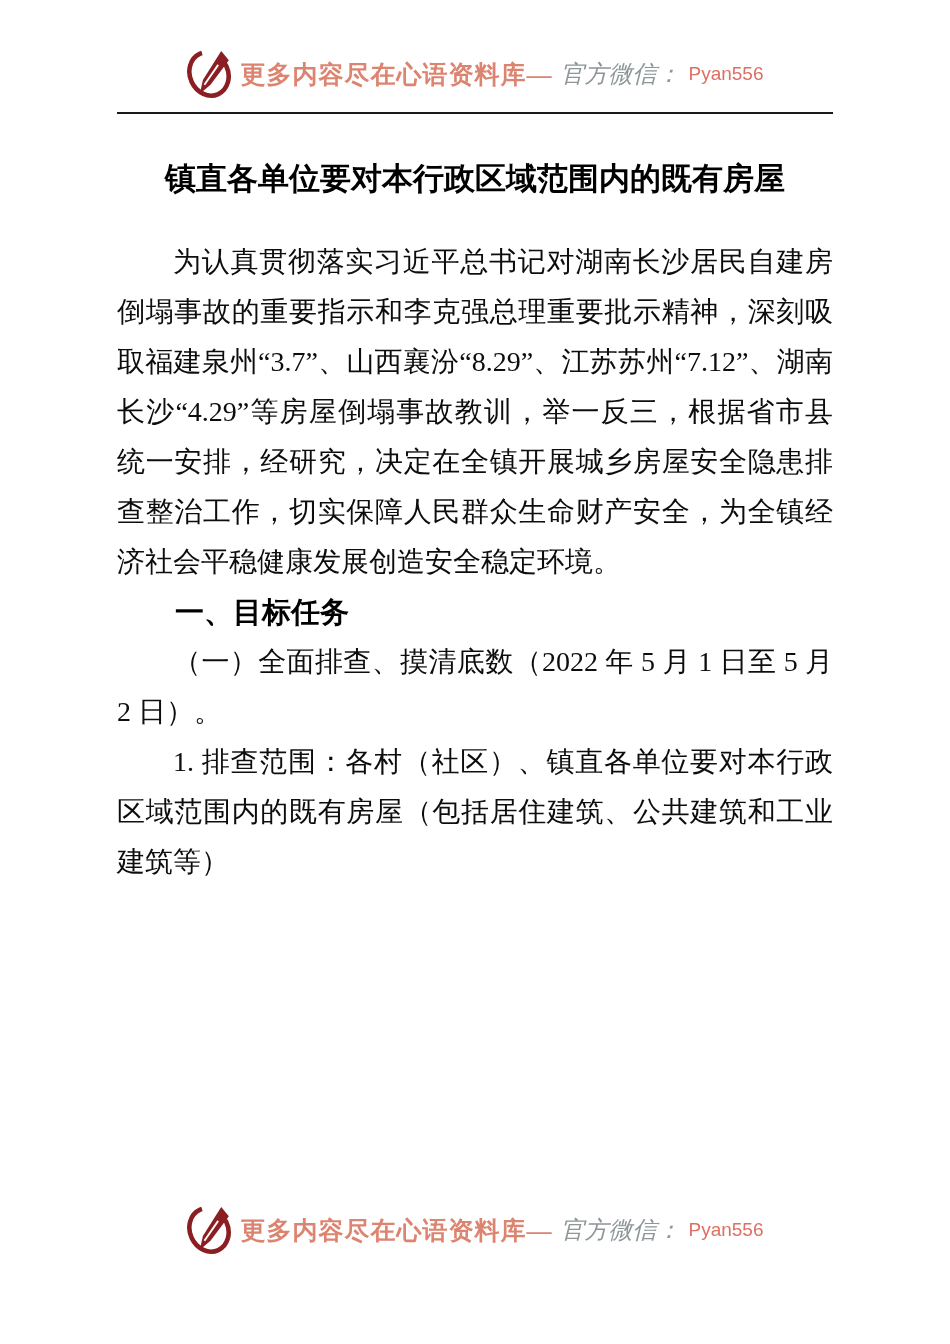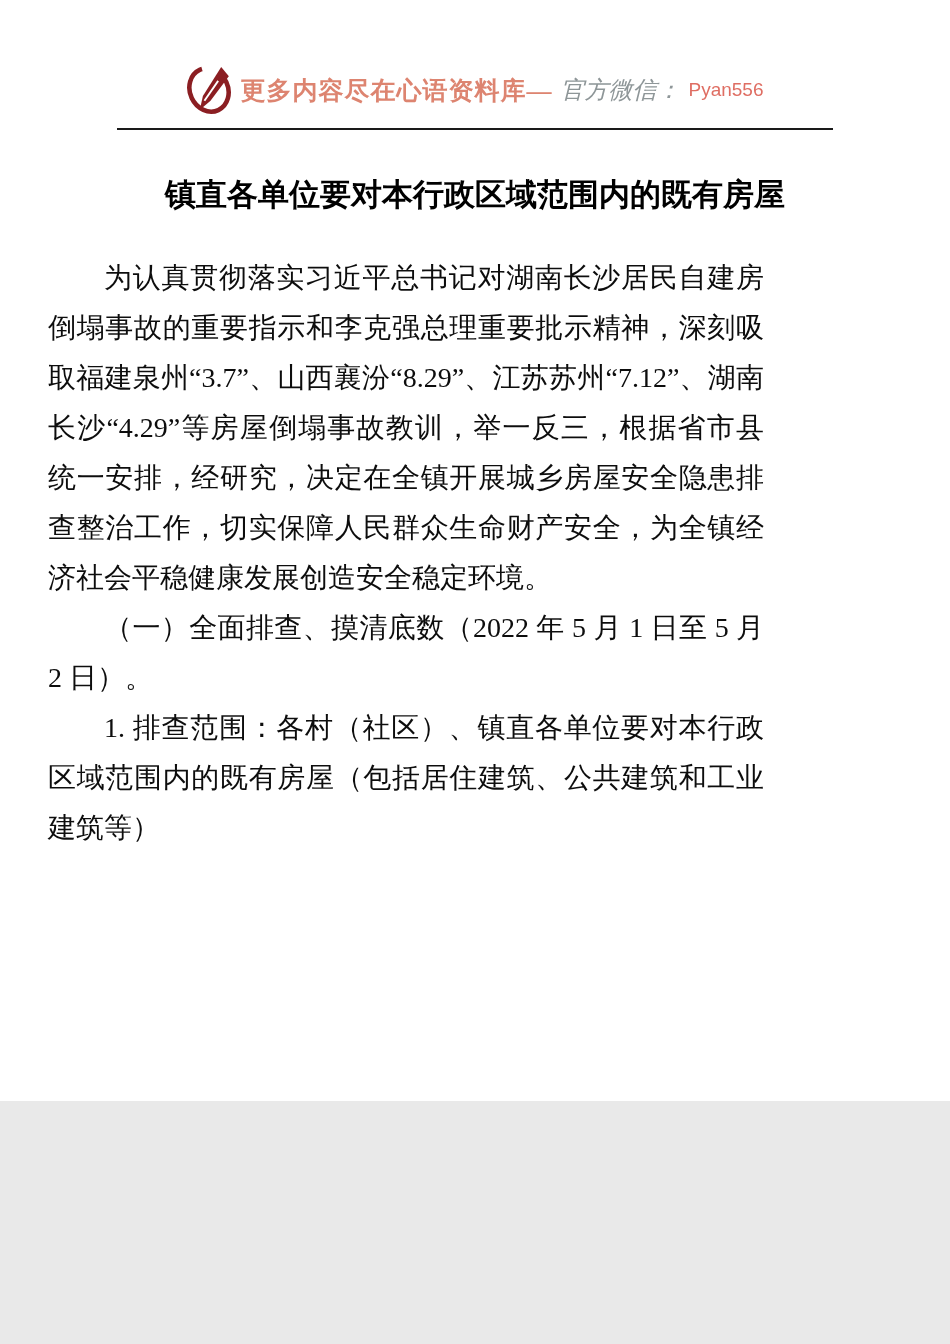--- a/index.html
+++ b/index.html
@@ -1,23 +1,23 @@
 <!DOCTYPE html>
 <html><head>
 <meta charset="utf-8">
 <style>
   html, body { margin: 0; padding: 0; background: #e9e9e9; }
   .page {
     position: relative;
     width: 950px;
-    height: 1101px;
+    height: 1344px;
     margin: 0 auto;
     background: #ffffff;
     box-sizing: border-box;
-    padding-top: 60px;
+    padding-top: 44px;
     overflow: hidden;
     font-family: "Liberation Serif", "DejaVu Serif", serif;
     color: #111111;
   }
 
   
   .wm {
     display: flex;
     align-items: center;
     justify-content: center;
@@ -61,21 +61,21 @@
     text-align: center;
     font-size: 31px;
     line-height: 50px;
     font-weight: 700;
     font-family: "Liberation Serif", "DejaVu Serif", serif;
     color: #000000;
   }
 
   
   .doc-body {
-    margin: 33px 117px 0 48px;
+    margin: 33px 117px 0 117px;
     width: 716px;
   }
   .doc-para {
     margin: 0;
     font-size: 28px;
     line-height: 50px;
     text-align: justify;
     text-indent: 2em;
     font-family: "Liberation Serif", "DejaVu Serif", serif;
     color: #0d0d0d;
@@ -109,20 +109,21 @@
     <span class="wm-label" style="color:#8e9698">官方微信：</span>
     <span class="wm-id" style="color:#df6e63">Pyan556</span>
   </div>
 
   <div class="rule"></div>
 
   <h1 class="doc-title">镇直各单位要对本行政区域范围内的既有房屋</h1>
 
   <div class="doc-body">
       <p class="doc-para">为认真贯彻落实习近平总书记对湖南长沙居民自建房倒塌事故的重要指示和李克强总理重要批示精神，深刻吸取福建泉州“3.7”、山西襄汾“8.29”、江苏苏州“7.12”、湖南长沙“4.29”等房屋倒塌事故教训，举一反三，根据省市县统一安排，经研究，决定在全镇开展城乡房屋安全隐患排查整治工作，切实保障人民群众生命财产安全，为全镇经济社会平稳健康发展创造安全稳定环境。</p>
+      <p class="doc-heading">一、目标任务</p>
       <p class="doc-para">（一）全面排查、摸清底数（2022 年 5 月 1 日至 5 月 2 日）。</p>
       <p class="doc-para">1. 排查范围：各村（社区）、镇直各单位要对本行政区域范围内的既有房屋（包括居住建筑、公共建筑和工业建筑等）</p>
     </div>
 
   <div class="wm wm-footer">
     <span class="wm-logo">
       <svg viewBox="0 0 60 76" width="46" height="58" aria-hidden="true">
         <ellipse cx="30" cy="38" rx="25" ry="29" fill="none" stroke="#8b1e22" stroke-width="6" stroke-dasharray="130 26" transform="rotate(-25 30 38)"></ellipse>
         <path d="M46 8 L56 20 L32 52 L18 64 L22 46 Z" fill="#8b1e22"></path>
         <path d="M24 52 L42 26" stroke="#ffffff" stroke-width="2.5" fill="none"></path>

